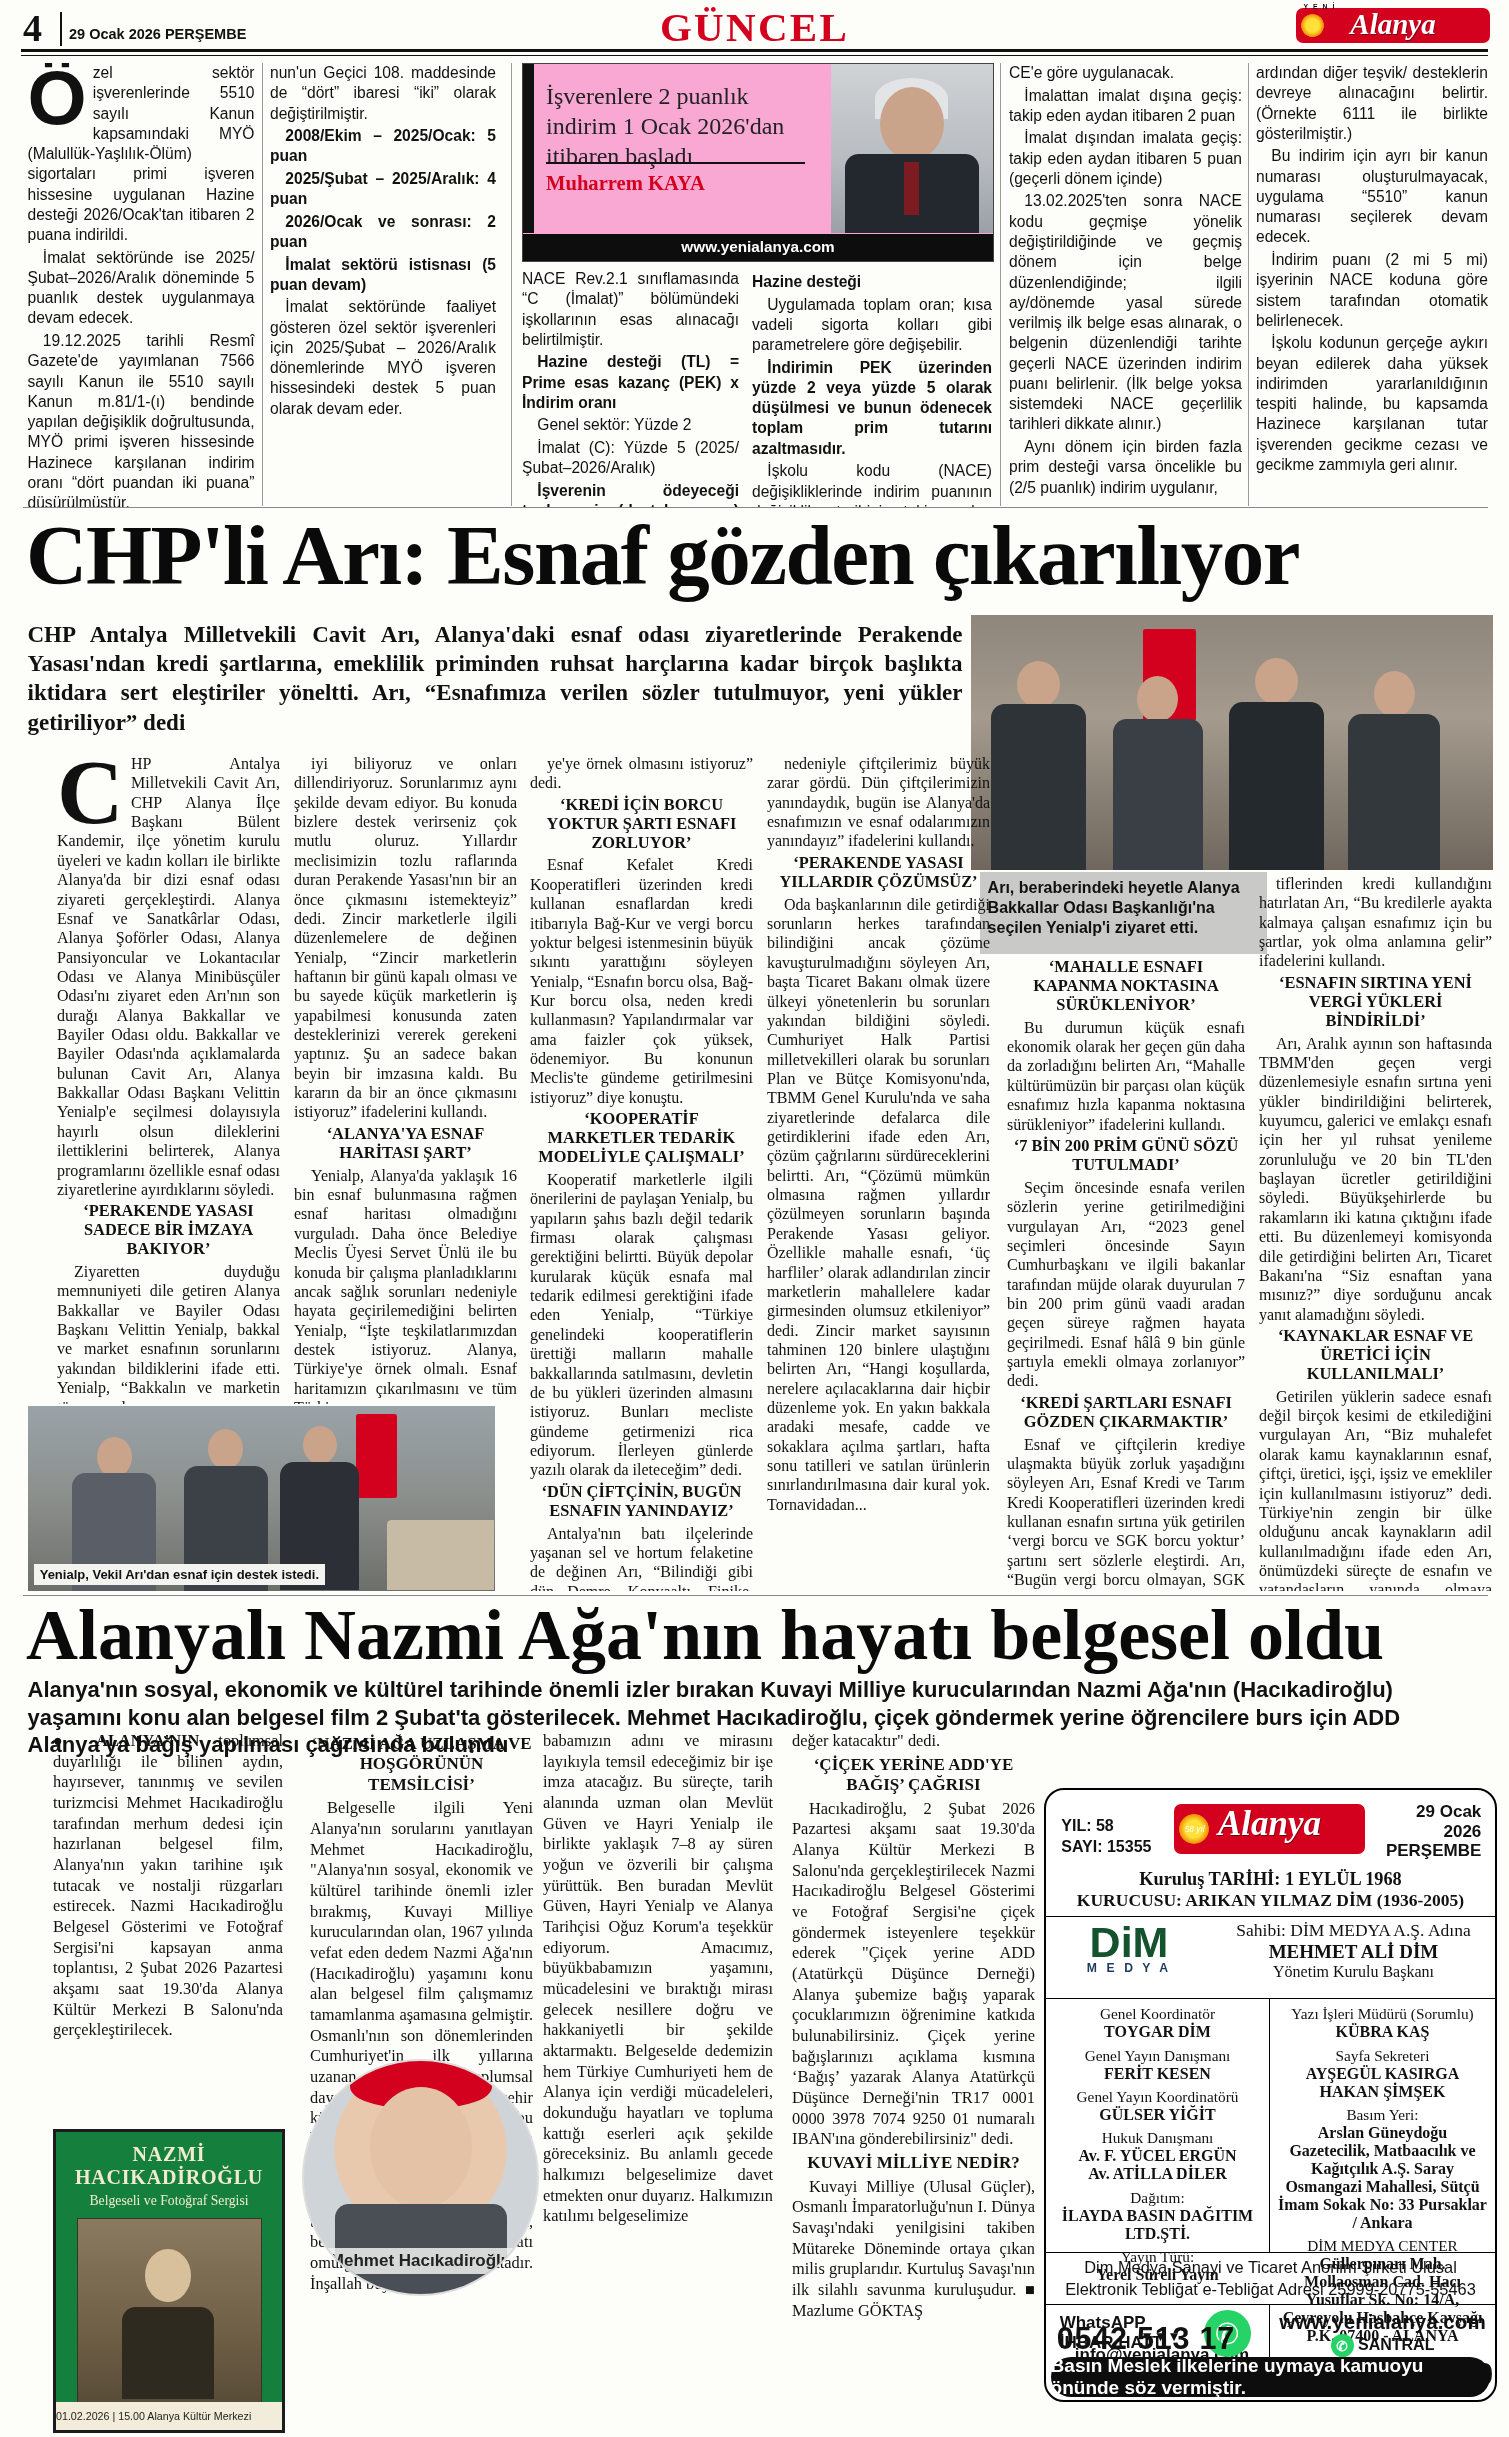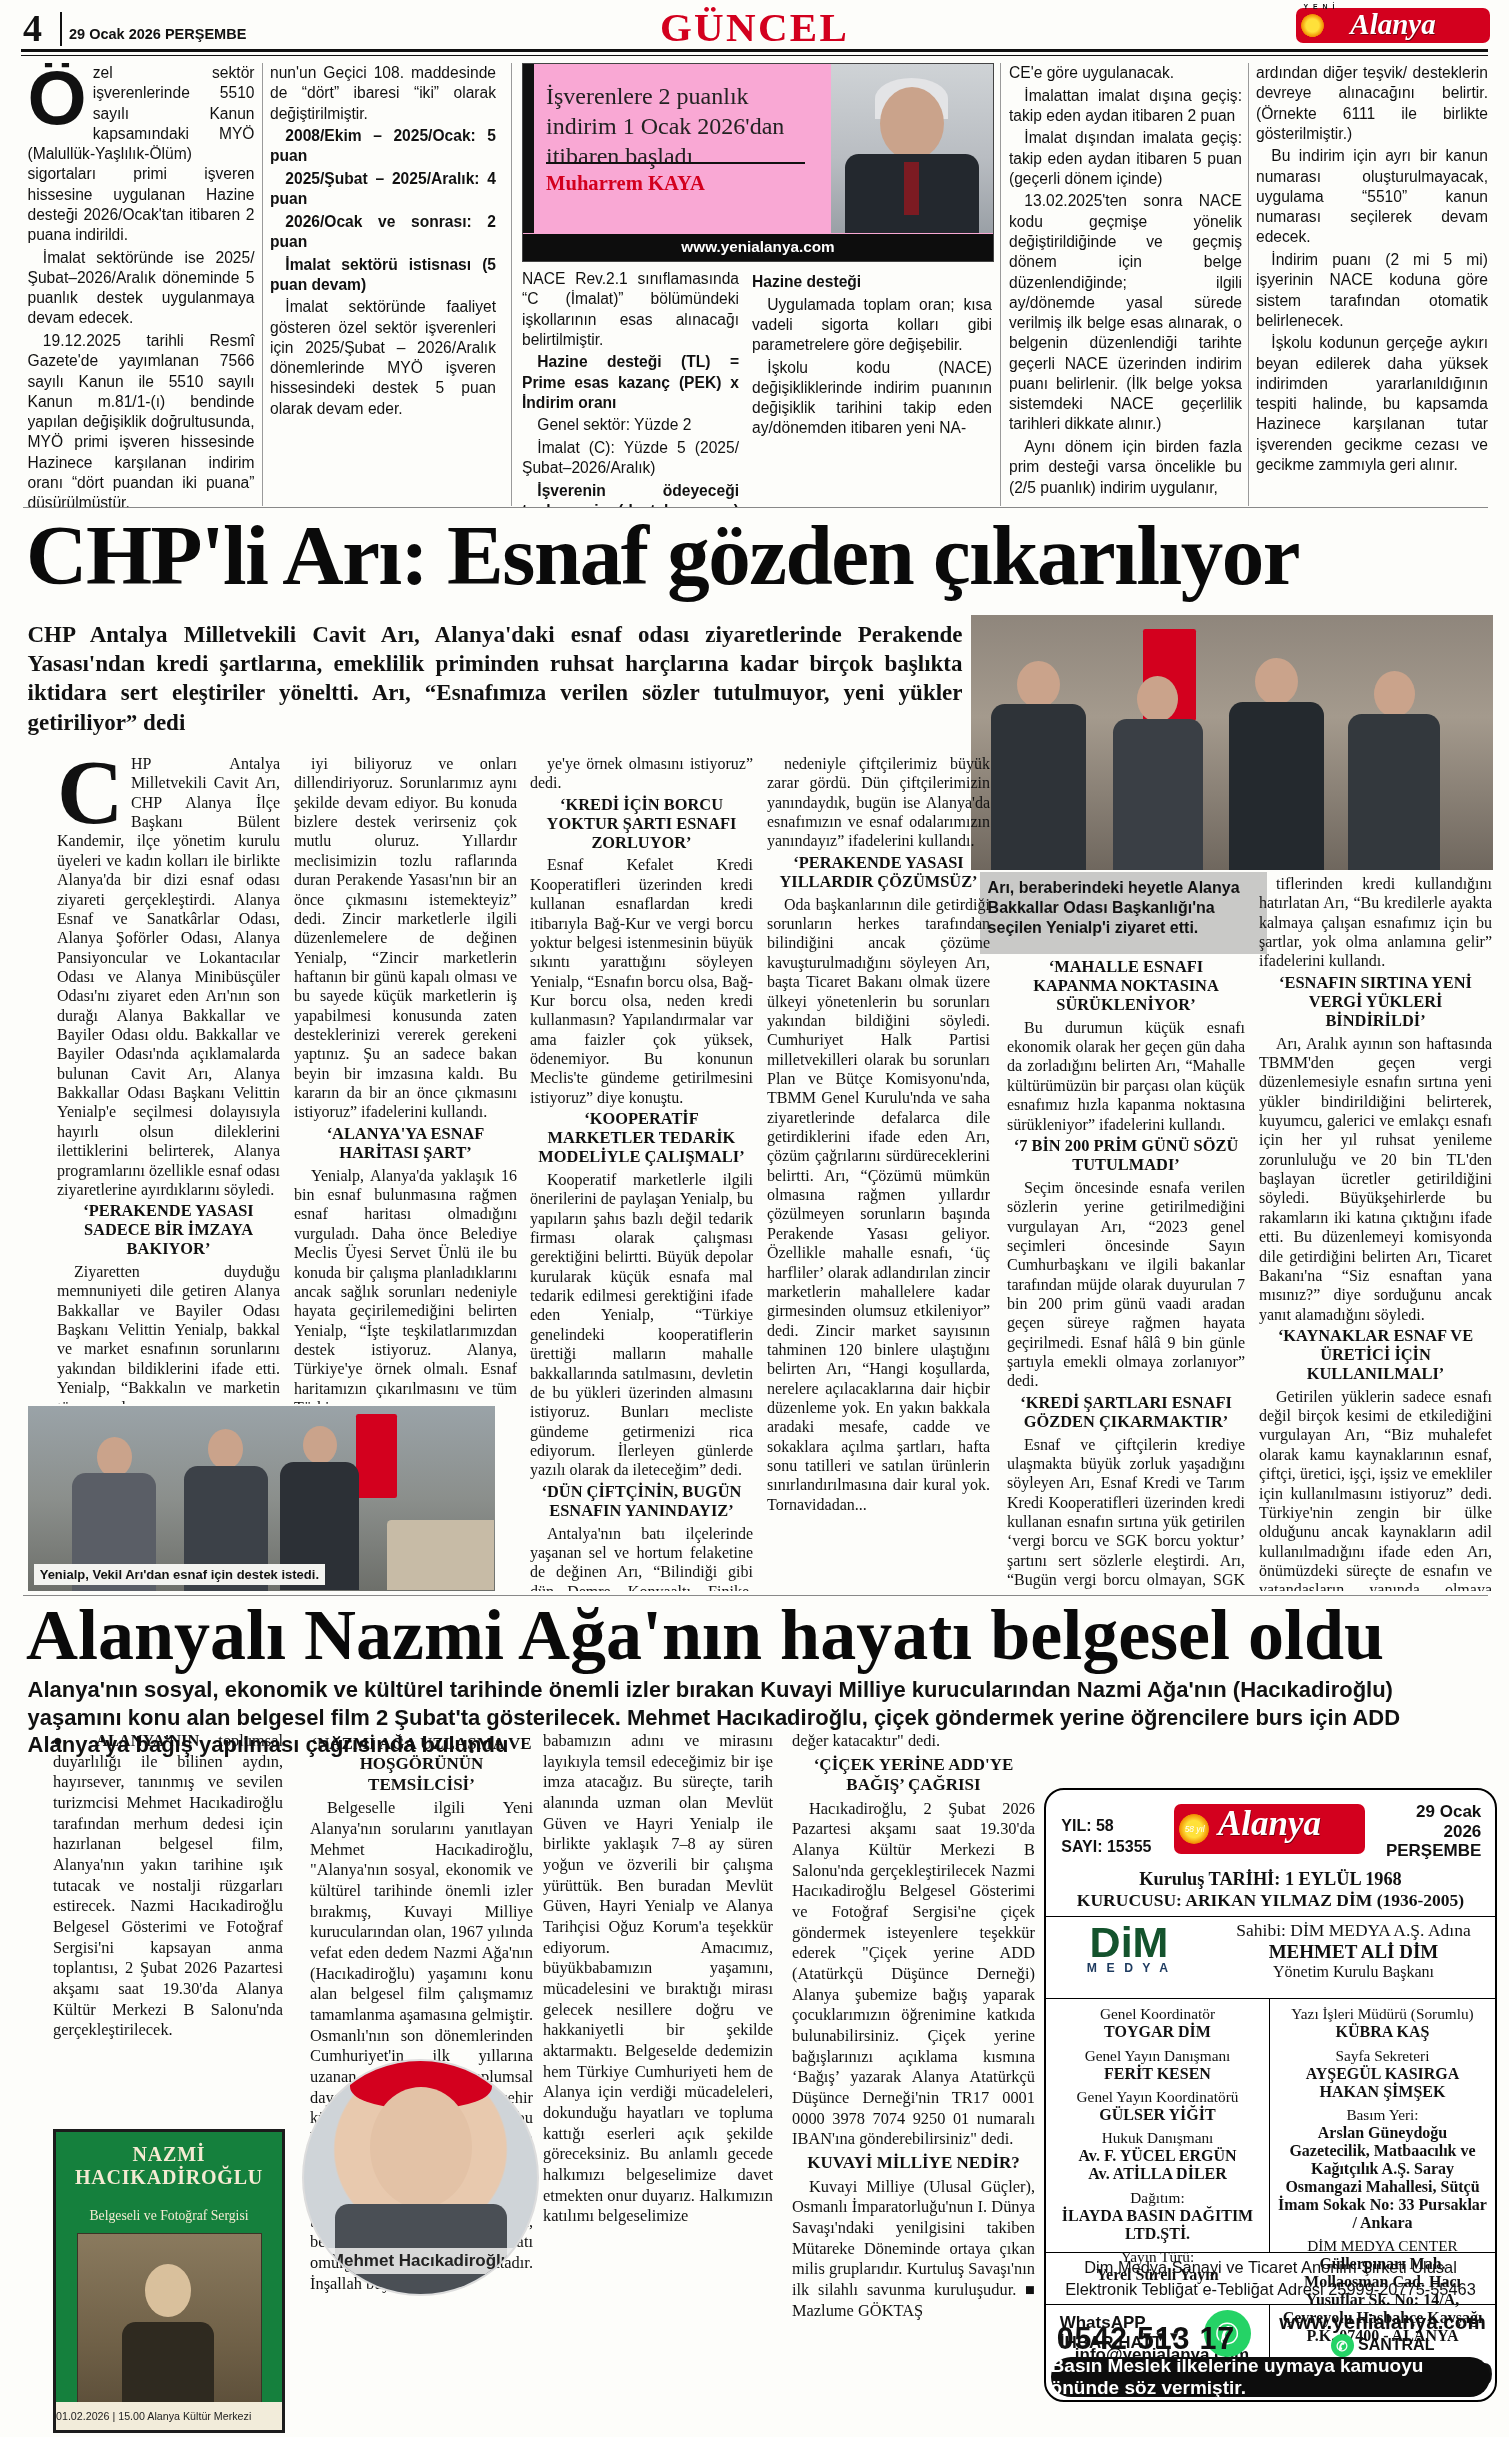--- a/index.html
+++ b/index.html
@@ -124,20 +124,21 @@
   <div class="tcol" style="left:522px;top:269px;width:217px;height:238px">
       <p>NACE Rev.2.1 sınıflamasında “C (İmalat)” bölümündeki işkollarının esas alınacağı belirtilmiştir.</p>
       <p class="b">Hazine desteği (TL) = Prime esas kazanç (PEK) x İndirim oranı</p>
       <p>Genel sektör: Yüzde 2</p>
       <p>İmalat (C): Yüzde 5 (2025/Şubat–2026/Aralık)</p>
       <p class="b">İşverenin ödeyeceği toplam prim (destek sonrası) = Hesaplanan toplam prim –</p>
     </div>
   <div class="tcol" style="left:752px;top:272px;width:240px;height:235px">
       <p class="b">Hazine desteği</p>
       <p>Uygulamada toplam oran; kısa vadeli sigorta kolları gibi parametrelere göre değişebilir.</p>
+      <p class="b">İndirimin PEK üzerinden yüzde 2 veya yüzde 5 olarak düşülmesi ve bunun ödenecek toplam prim tutarını azaltmasıdır.</p>
       <p>İşkolu kodu (NACE) değişikliklerinde indirim puanının değişiklik tarihini takip eden ay/dönemden itibaren yeni NA-</p>
     </div>
   <div class="tcol" style="left:1009px;width:233px">
       <p>CE'e göre uygulanacak.</p>
       <p>İmalattan imalat dışına geçiş: takip eden aydan itibaren 2 puan</p>
       <p>İmalat dışından imalata geçiş: takip eden aydan itibaren 5 puan (geçerli dönem içinde)</p>
       <p>13.02.2025'ten sonra NACE kodu geçmişe yönelik değiştirildiğinde ve geçmiş dönem için belge düzenlendiğinde; ilgili ay/dönemde yasal sürede verilmiş ilk belge esas alınarak, o belgenin düzenlendiği tarihte geçerli NACE üzerinden indirim puanı belirlenir. (İlk belge yoksa sistemdeki NACE geçerlilik tarihleri dikkate alınır.)</p>
       <p>Aynı dönem için birden fazla prim desteği varsa öncelikle bu (2/5 puanlık) indirim uygulanır,</p>
     </div>
   <div class="tcol" style="left:1256px;width:232px">
@@ -242,21 +243,21 @@
 
   <div class="abs portrait" style="left:302px;top:2059px;width:233px;height:233px;border:2.3px solid #ddd">
     <div class="abs" style="left:46px;top:-6.1px;width:142px;height:53px;background:#d3001e;border-radius:50% 50% 40% 40%"></div>
     <div class="head-sil" style="left:66px;top:26px;width:102px;height:121px;background:#e3c2a6"></div>
     <div class="body-sil" style="left:30.5px;top:143px;width:172px;height:92px;background:#4a4f55"></div>
     <div class="abs" style="left:0;bottom:20px;width:100%;text-align:center;font-family:'Liberation Sans',sans-serif;font-weight:bold;font-size:17px;color:#222;background:rgba(240,240,240,.85);padding:3.1px 0">Mehmet Hacıkadiroğlu</div>
   </div>
 
   <div class="abs poster" style="left:53px;top:2129px;width:226px;height:298px">
     <div style="text-align:center;color:#f4ead2;font-weight:bold;font-size:20px;margin-top:10.7px;letter-spacing:0.8px">NAZMİ HACIKADİROĞLU</div>
-    <div style="text-align:center;color:#f4ead2;font-size:13.7px;margin-top:19px">Belgeseli ve Fotoğraf Sergisi</div>
+    <div style="text-align:center;color:#f4ead2;font-size:13.7px;margin-top:4px">Belgeseli ve Fotoğraf Sergisi</div>
     <div style="margin:9.2px auto 0;width:183px;height:191px;background:linear-gradient(180deg,#8a7a5e 0%,#6e5f46 60%,#574a36 100%);border:1.5px solid #3c3326">
       <div class="head-sil" style="position:relative;left:67px;top:30.5px;width:46px;height:53px;background:#d9c09c"></div>
       <div class="body-sil" style="position:relative;left:44px;top:35px;width:92px;height:92px;background:#2f2a20"></div>
     </div>
     <div style="position:absolute;left:0;bottom:0;width:100%;background:#f2ecda;color:#222;font-family:'Liberation Sans',sans-serif;font-size:10.7px;text-align:left;padding:8px 0">01.02.2026 | 15.00   Alanya Kültür Merkezi</div>
   </div>
 
   <div class="abs mast" style="left:1044px;top:1788px;width:449px;height:610px">
 
     <div style="position:relative;height:79px">

